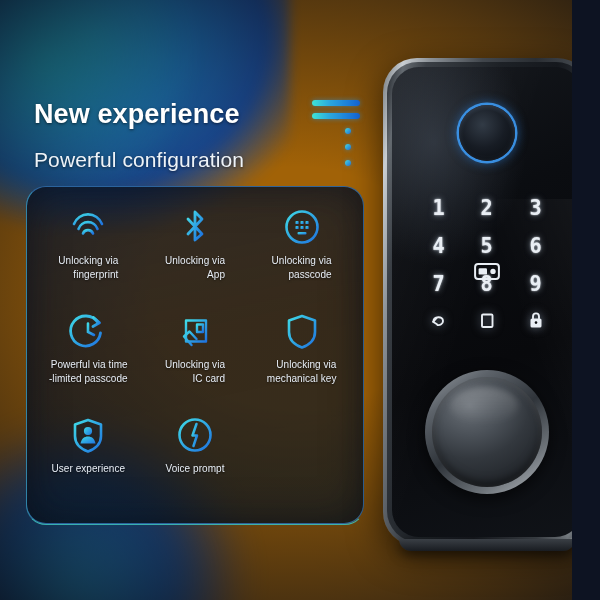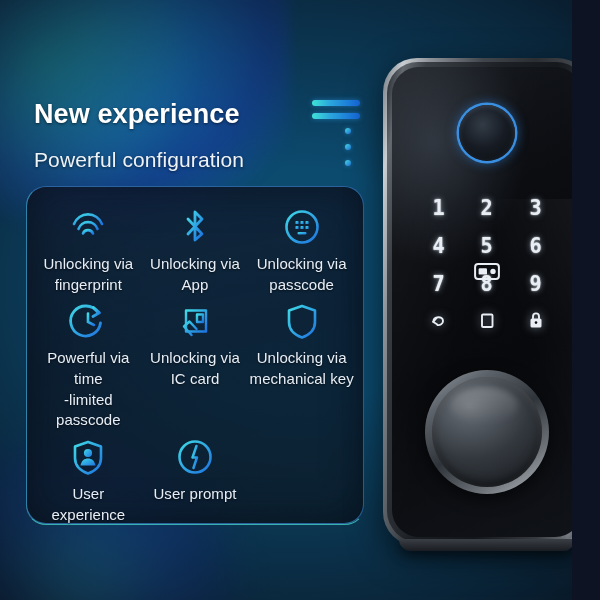--- a/index.html
+++ b/index.html
@@ -8,21 +8,21 @@
     font-family:"Liberation Sans", sans-serif;
     background:#0d1322;
     overflow:hidden;
     position:relative;
   }
 
   
   #stage {
     position:absolute; inset:0;
     width:572px; height:600px;
-    background:#0c4a6e;
+    background:#a16207;
     overflow:hidden;
   }
   .bg-glow-tl {
     position:absolute;
     left:-180px; top:-200px;
     width:470px; height:430px;
     background:
       radial-gradient(ellipse 300px 260px at 58% 55%, #1f9fd0 0%, #1775c4 32%, #14489c 58%, rgba(14,21,34,0) 78%);
     filter:blur(6px);
     opacity:.95;
@@ -126,21 +126,21 @@
     align-items:center; justify-content:flex-start;
     padding-top:4px;
   }
   .ic {
     width:44px; height:44px;
     display:flex; align-items:center; justify-content:center;
     margin-bottom:5px;
   }
   .ic svg { display:block; overflow:visible; }
   .cap {
-    font-size:15px; color:#e8eef6; text-align:center;
+    font-size:10px; color:#e8eef6; text-align:right;
     line-height:1.38; letter-spacing:.05px;
     text-shadow:0 1px 2px rgba(0,0,0,.6);
     max-width:108px;
   }
 
   
   .lock {
     position:absolute;
     left:383px; top:58px;
     width:208px; height:488px;
@@ -444,21 +444,21 @@
             <circle cx="20" cy="20" r="15.5" stroke="url(#g9)" stroke-width="2.6" fill="none"></circle>
             <path d="M21.5 9 L17.5 20.5 L22 20.5 L18.5 31" stroke="url(#g9)" stroke-width="2.5" stroke-linecap="round" stroke-linejoin="round" fill="none"></path>
             <g stroke="url(#g9)" stroke-width="2.2" stroke-linecap="round">
               <path d="M24 19 L30 19"></path>
               <path d="M24 24 L28.5 24"></path>
               <path d="M12.5 15.5 L13.5 15.5"></path>
               <path d="M11.5 21.5 L12.5 21.5"></path>
             </g>
           </svg>
         </div>
-        <div class="cap" style="white-space:pre-line">User prompt</div>
+        <div class="cap" style="white-space:pre-line">Voice prompt</div>
       </div>
 
     </div>
   </div>
 
   <div class="lock">
     <div class="lock-outer"></div>
     <div class="lock-bezel2"></div>
     <div class="lock-foot"></div>
 

